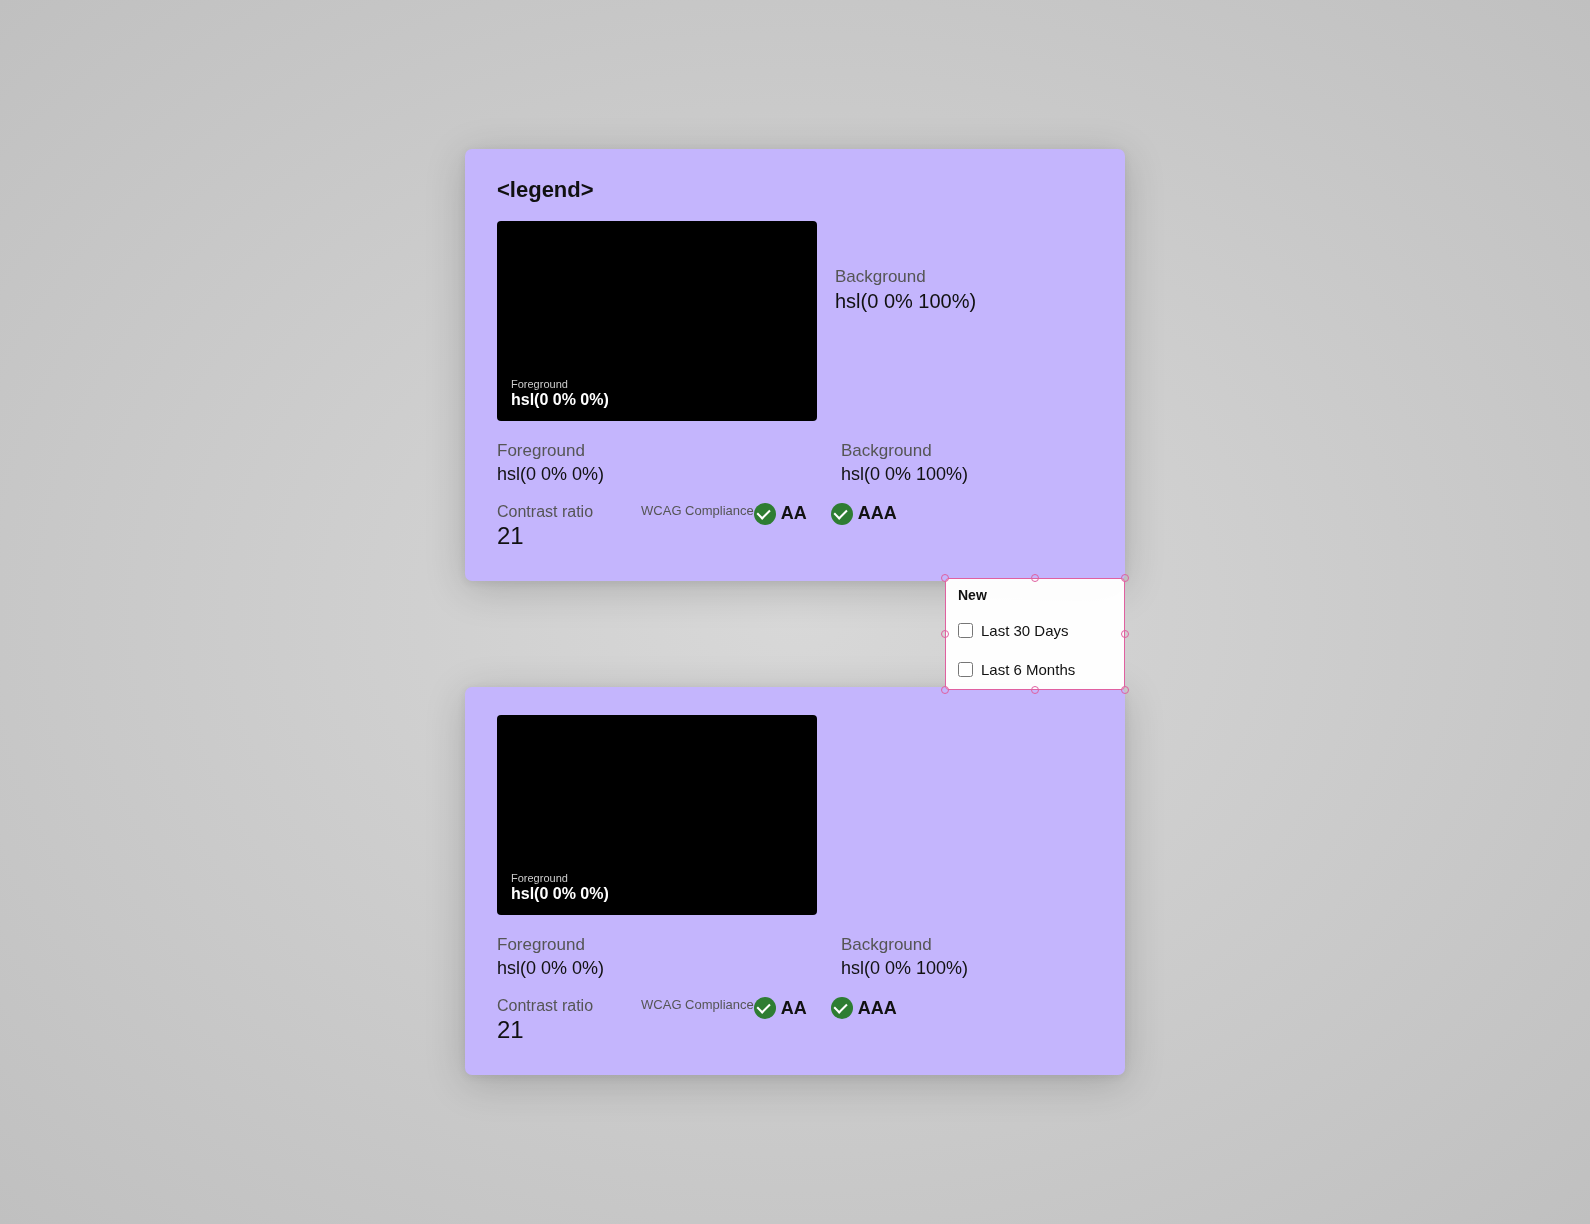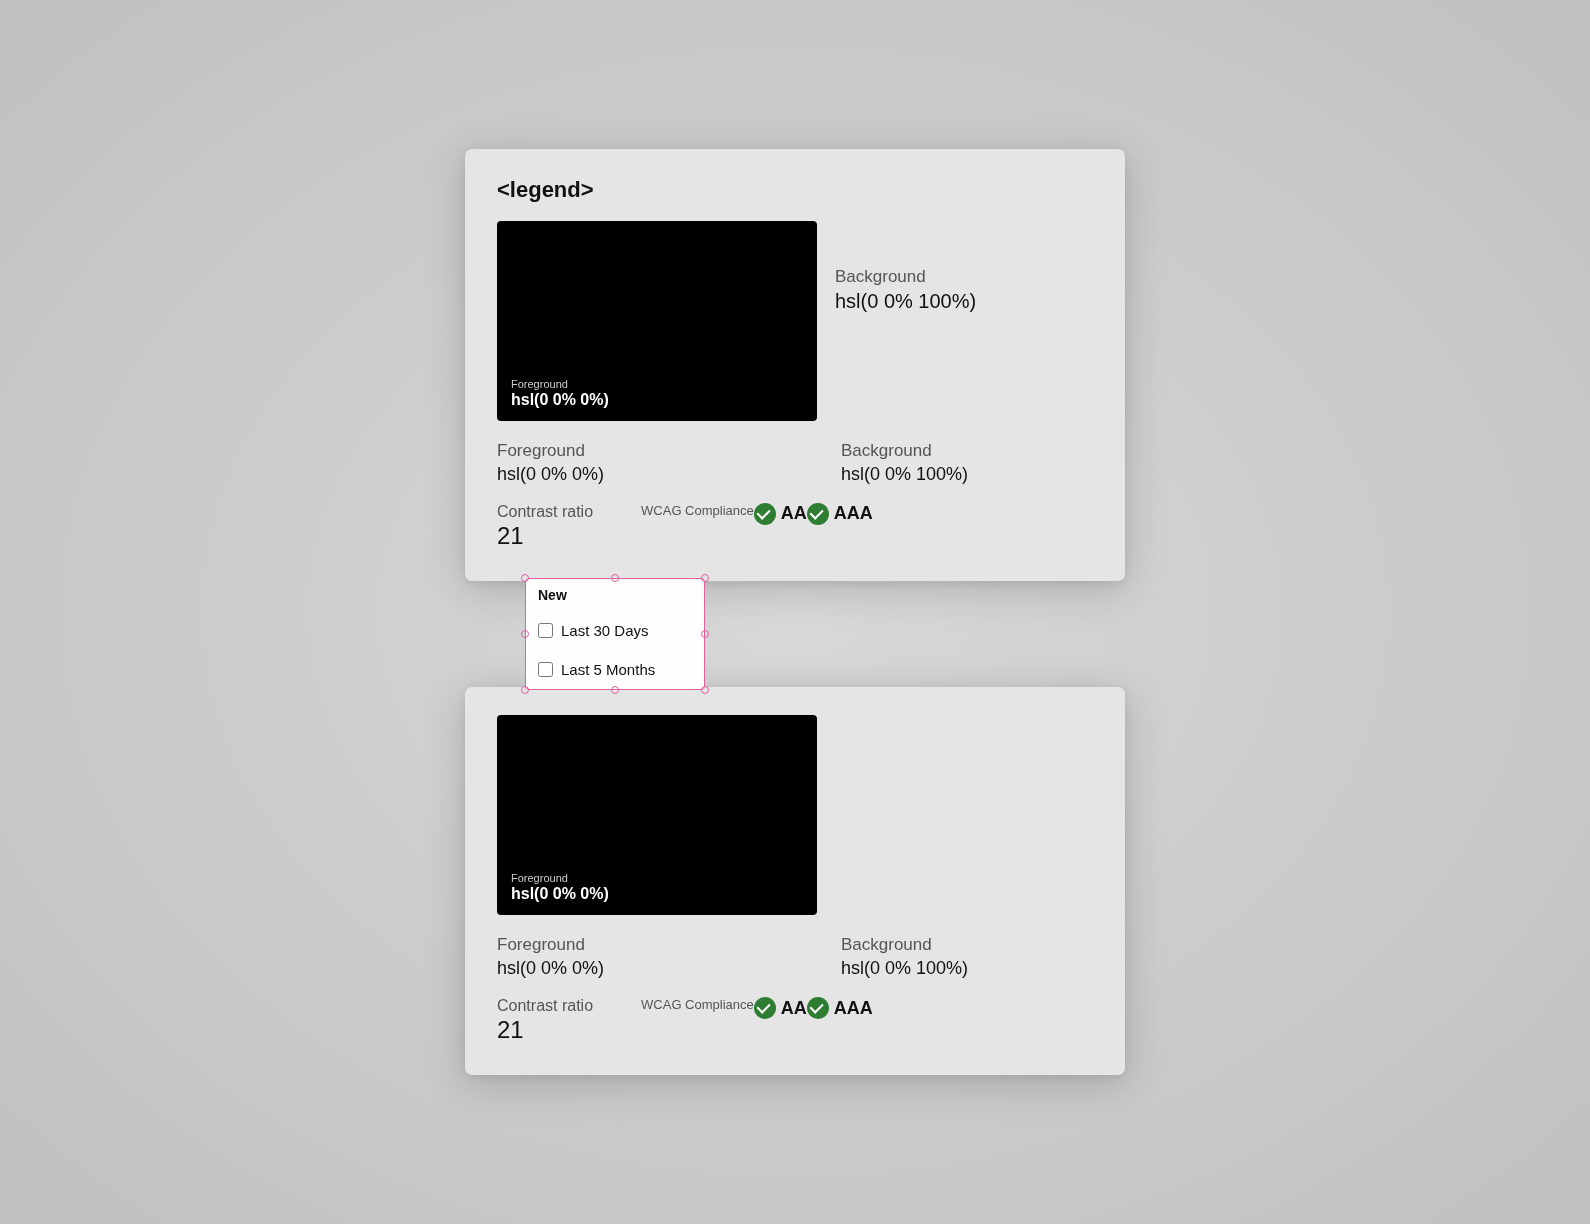--- a/index.html
+++ b/index.html
@@ -18,21 +18,21 @@
     .page-wrapper {
       display: flex;
       flex-direction: column;
       align-items: center;
       gap: 0;
       position: relative;
       width: 700px;
     }
 
     .card {
-      background: #e5e5e5;
+      background: #c4b5fd;
       border-radius: 7px;
       box-shadow: 0 8px 40px rgba(0,0,0,0.18), 0 2px 8px rgba(0,0,0,0.08);
       padding: 28px 32px 32px 32px;
       width: 660px;
     }
 
     .card-title {
       font-size: 22px;
       font-weight: 700;
       color: #111;
@@ -96,21 +96,21 @@
     }
 
     .wcag-label {
       font-size: 13px;
       color: #555;
       margin-bottom: 6px;
     }
 
     .wcag-badges {
       display: flex;
-      gap: 0;
+      gap: 24px;
       align-items: flex-start;
     }
 
     .wcag-badge {
       display: flex;
       align-items: center;
       gap: 5px;
       font-size: 18px;
       font-weight: 600;
       color: #111;
@@ -212,21 +212,21 @@
       position: relative;
       align-items: center;
     }
 
     .spacer-with-overlay {
       position: relative;
       width: 660px;
       height: 106px;
       display: flex;
       align-items: center;
-      justify-content: flex-start;
+      justify-content: flex-end;
       padding-left: 60px;
     }
 
     
     .preview-text {
       position: absolute;
       bottom: 12px;
       left: 14px;
       right: 14px;
       display: flex;
@@ -325,21 +325,21 @@
           <div class="handle ml"></div>
           <div class="handle mr"></div>
 
           <span class="dropdown-legend">New</span>
           <label class="dropdown-item">
             <input type="checkbox" style="">
             <span>Last 30 Days</span>
           </label>
           <label class="dropdown-item">
             <input type="checkbox" style="">
-            <span>Last 5 Months</span>
+            <span>Last 6 Months</span>
           </label>
         </div>
       </div>
     </div>
 
     <div class="card">
 
       <div style="display:flex; gap:0; align-items:flex-start; flex-direction: column;">
         <div class="preview-box">
           <div class="preview-text">

